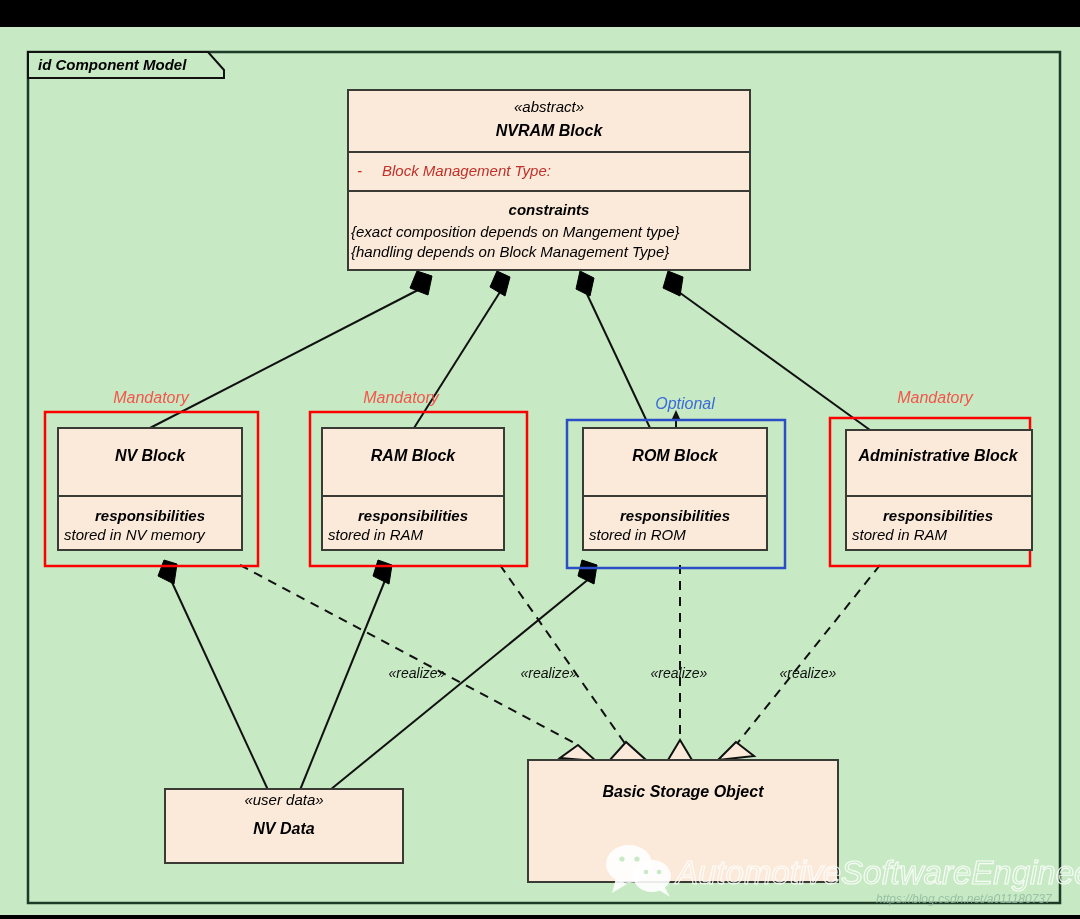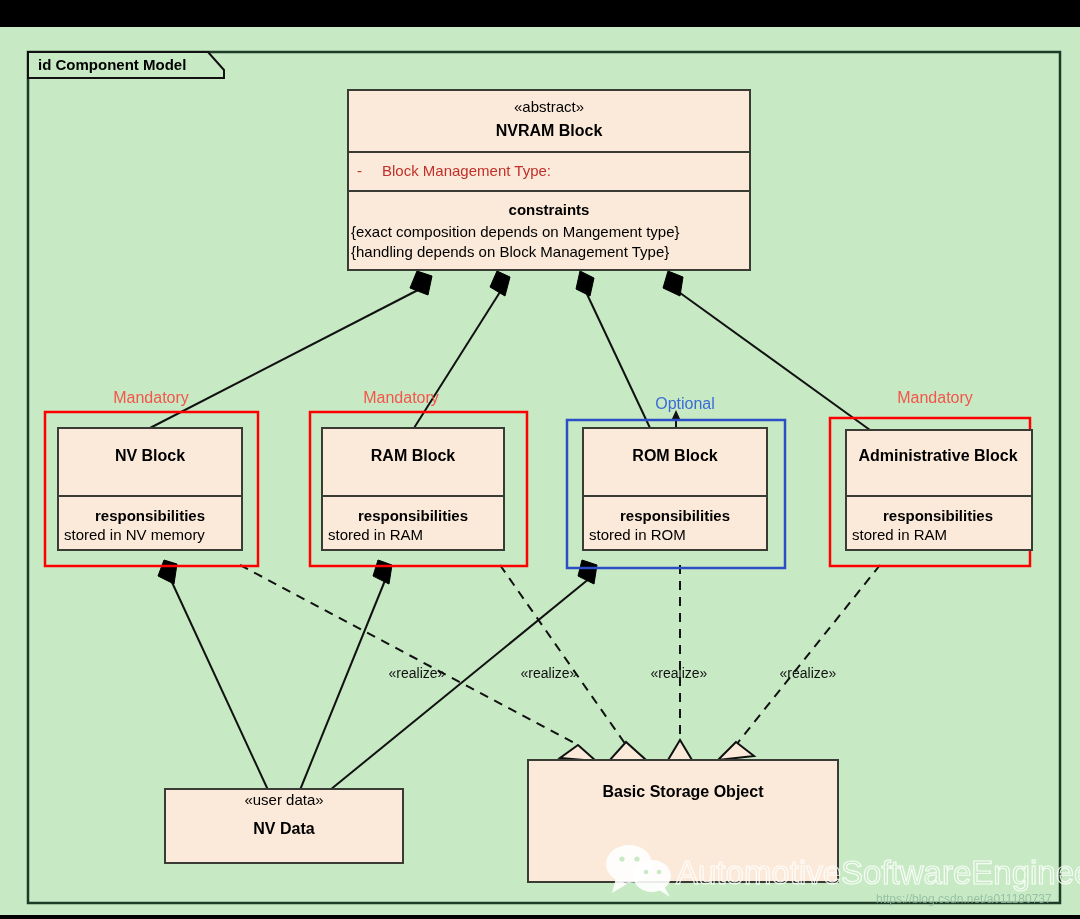--- a/index.html
+++ b/index.html
@@ -11,20 +11,21 @@
     width: 1080px;
     height: 919px;
     overflow: hidden;
     font-family: "Liberation Sans", sans-serif;
   }
   #canvas {
     position: relative;
     width: 1080px;
     height: 919px;
     background: #f97316;
+    font-style: italic;
   }
   #diagram {
     position: absolute;
     left: 0;
     top: 0;
     width: 1080px;
     height: 919px;
   }
   .stage-bg { fill: #c7eac4; }
   .frame-border { fill: none; stroke: #1d3b26; stroke-width: 2.5; }

